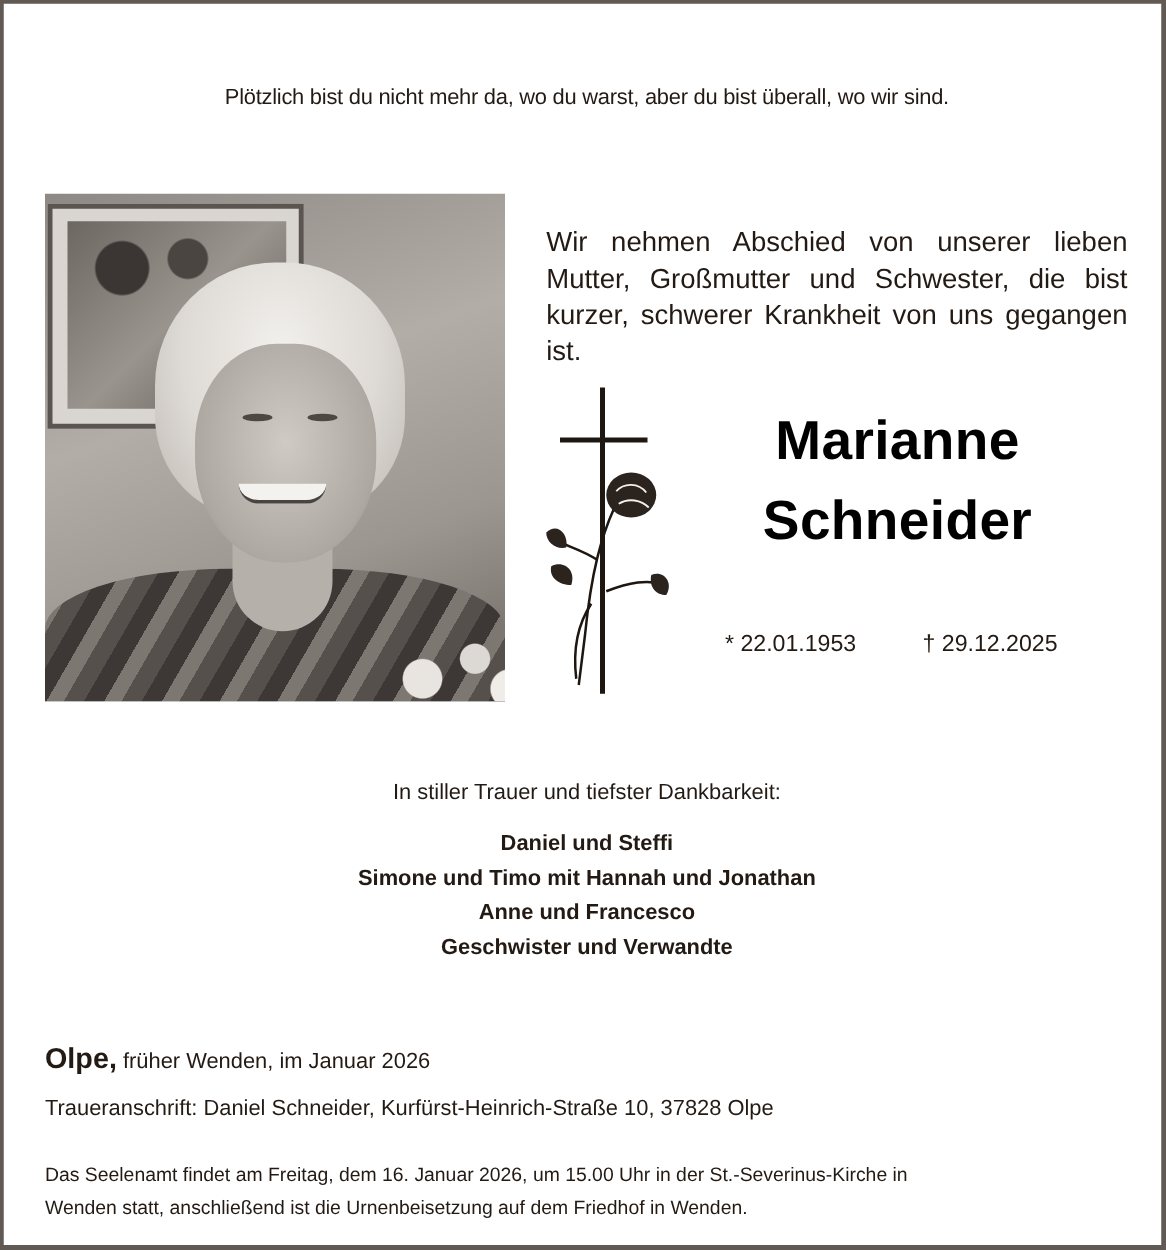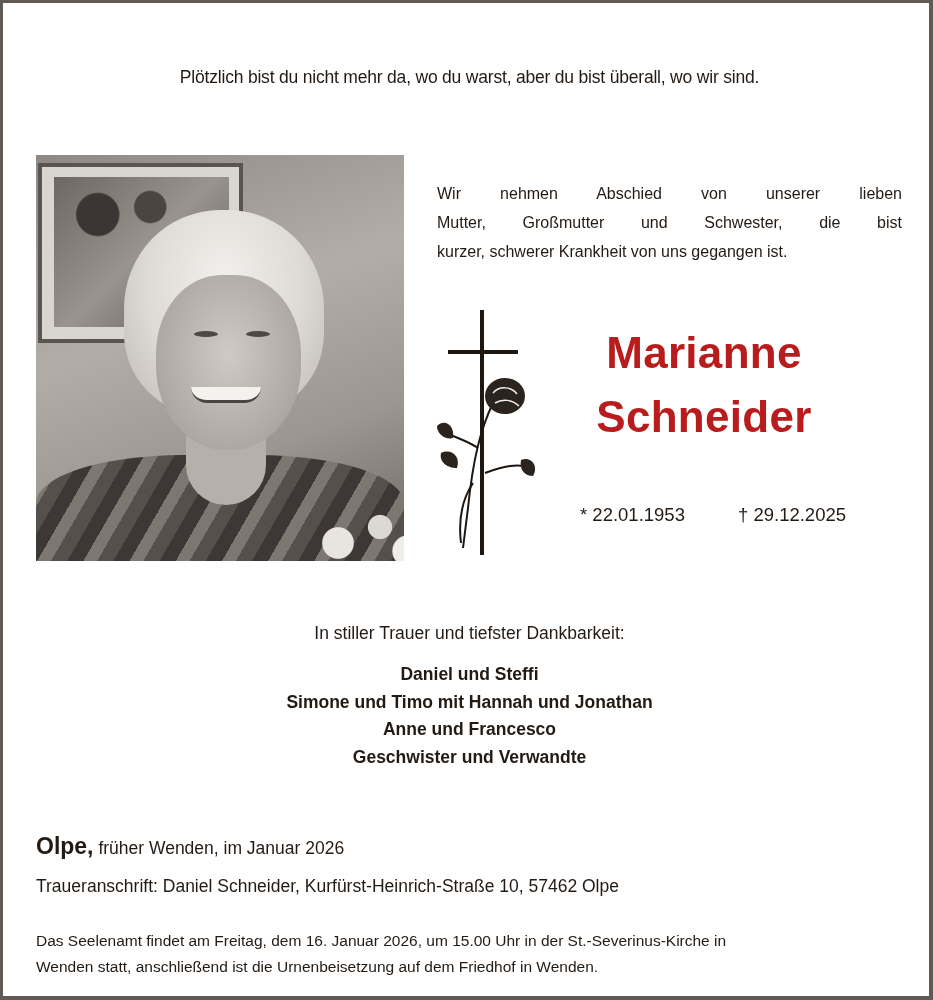--- a/index.html
+++ b/index.html
@@ -66,32 +66,32 @@
       background: #b6b0aa; border-radius: 0 0 40px 40px;
     }
     .photo .flowers {
       position: absolute; left: 260px; top: 340px; width: 140px; height: 80px;
       background: radial-gradient(circle at 30% 60%, #e8e5e1 0 14%, transparent 15%),
                   radial-gradient(circle at 60% 40%, #dcd8d3 0 12%, transparent 13%),
                   radial-gradient(circle at 80% 70%, #f0ede9 0 12%, transparent 13%);
     }
     .intro {
       position: absolute; left: 434px; top: 176px; width: 465px;
-      font-size: 16px; line-height: 29px; text-align: justify;
+      font-size: 22px; line-height: 29px; text-align: justify;
       font-family: "Liberation Sans", sans-serif;
     }
     .intro span { display: block; text-align: justify; text-align-last: justify; }
     .intro span.last { text-align-last: left; }
     .cross-art {
       position: absolute; left: 430px; top: 305px; width: 110px; height: 250px;
     }
     .name {
-      position: absolute; left: 556px; top: 318px; width: 290px;
+      position: absolute; left: 570px; top: 318px; width: 290px;
       text-align: center; font-weight: bold; font-size: 44px; line-height: 64px;
-      font-family: "Liberation Sans", sans-serif; color: #b91c1c;
+      font-family: "Liberation Sans", sans-serif; color: #000000;
       letter-spacing: 0.3px;
     }
     .maiden {
       position: absolute; left: 570px; top: 455px; width: 290px;
       text-align: center; font-size: 17.5px;
       font-family: "Liberation Sans", sans-serif;
     }
     .dates {
       position: absolute; left: 563px; top: 501px; width: 300px;
       font-size: 18.5px; font-family: "Liberation Sans", sans-serif;
@@ -190,20 +190,20 @@
     <div>Daniel und Steffi</div>
     <div>Simone und Timo mit Hannah und Jonathan</div>
     <div>Anne und Francesco</div>
     <div>Geschwister und Verwandte</div>
   </div>
 
   <div class="place">
     <span class="city">Olpe,</span><span> früher Wenden, im Januar 2026</span>
   </div>
 
-  <div class="address">Traueranschrift: Daniel Schneider, Kurfürst-Heinrich-Straße 10, 57462 Olpe</div>
+  <div class="address">Traueranschrift: Daniel Schneider, Kurfürst-Heinrich-Straße 10, 37828 Olpe</div>
 
   <div class="service">
     <span>Das Seelenamt findet am Freitag, dem 16. Januar 2026, um 15.00 Uhr in der St.-Severinus-Kirche in</span>
     <span>Wenden statt, anschließend ist die Urnenbeisetzung auf dem Friedhof in Wenden.</span>
   </div>
 
 </div>
 
 </body></html>

